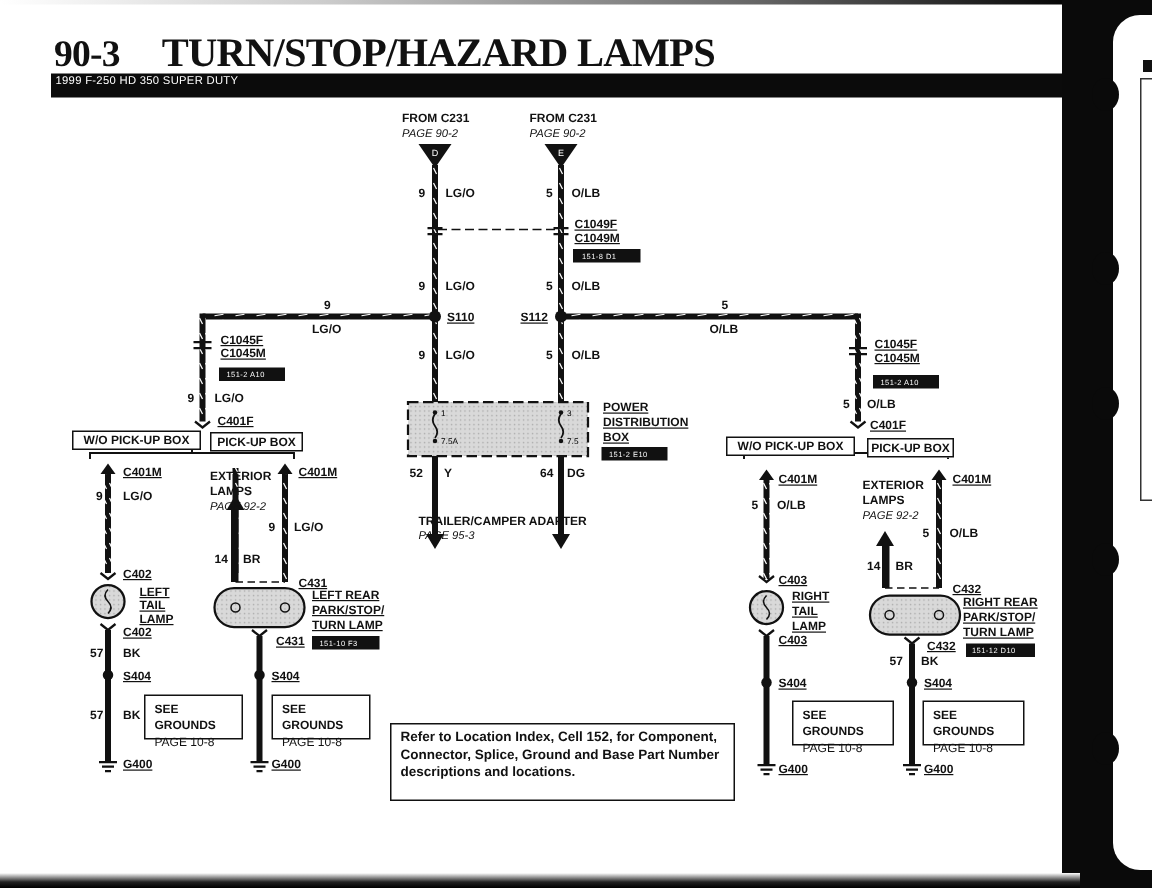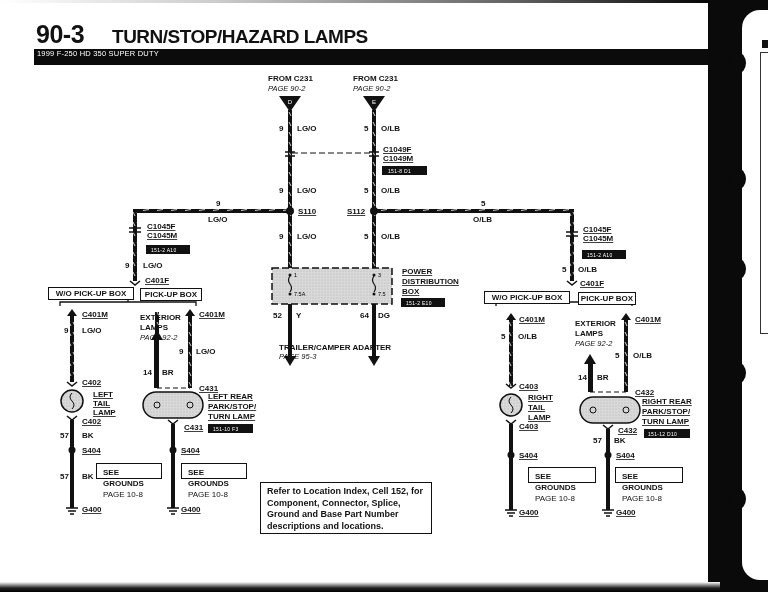--- a/index.html
+++ b/index.html
@@ -3,23 +3,23 @@
 <meta charset="utf-8">
 <style>
   html, body { margin: 0; padding: 0; }
   body {
     width: 768px; height: 592px; overflow: hidden; position: relative;
     background: #ffffff;
     font-family: "Liberation Sans", sans-serif;
     color: #111;
   }
   .page { position: absolute; left: 0; top: 0; width: 768px; height: 592px; }
-  .title-row { position: absolute; left: 36px; top: 20px; height: 30px; display: flex; align-items: baseline; }
+  .title-row { position: absolute; left: 36px; top: 20px; height: 30px; display: flex; align-items: baseline; font-family: Liberation Serif, serif; }
   .title-num { font-size: 25px; font-weight: bold; letter-spacing: -0.5px; }
-  .title-text { font-size: 19px; font-weight: bold; margin-left: 28px; letter-spacing: -0.5px; }
+  .title-text { font-size: 27px; font-weight: bold; margin-left: 28px; letter-spacing: -0.5px; }
   .subtitle-bar {
     position: absolute; left: 34px; top: 49px; width: 690px; height: 16px;
     background: #0b0b0b; color: #fff; font-size: 7.5px; line-height: 10px;
     padding-left: 3px; letter-spacing: 0.2px;
   }
   .binder {
     position: absolute; left: 708px; top: 0; width: 60px; height: 592px;
     background: #0a0a0a;
   }
   .binder-page {
@@ -32,26 +32,26 @@
   .bottom-edge { position: absolute; left: 0; top: 582px; width: 720px; height: 10px; background: linear-gradient(#fff, #222 60%, #000); }
   .top-edge { position: absolute; left: 0; top: 0; width: 720px; height: 3px; background: linear-gradient(90deg, #fff 0%, #ccc 30%, #666 70%, #000 100%); }
 
   svg.diagram { position: absolute; left: 0; top: 0; }
   .lbl { font-family: "Liberation Sans", sans-serif; font-weight: bold; font-size: 8px; fill: #111; }
   .lbl-i { font-family: "Liberation Sans", sans-serif; font-style: italic; font-size: 7.5px; fill: #111; }
   .lbl-u { text-decoration: underline; }
   .code-txt { font-family: "Liberation Sans", sans-serif; font-size: 5px; fill: #fff; letter-spacing: 0.3px; }
 
   .note-box {
-    position: absolute; left: 260px; top: 482px; width: 172px; height: 52px;
+    position: absolute; left: 260px; top: 482px; width: 230px; height: 52px;
     border: 1.5px solid #111; padding: 3px 6px; box-sizing: border-box;
     font-size: 9px; font-weight: bold; line-height: 11.5px; background: #fff;
   }
   .grounds-box {
-    position: absolute; height: 16px; border: 1.2px solid #111; background: #fff;
+    position: absolute; height: 30px; border: 1.2px solid #111; background: #fff;
     box-sizing: border-box; padding: 3px 6px; font-size: 8px; line-height: 11px;
   }
   .grounds-box .g1 { font-weight: bold; display: block; }
   .grounds-box .g2 { display: block; }
   .variant-box {
     position: absolute; height: 13px; border: 1.2px solid #111; background: #fff;
     box-sizing: border-box; font-size: 8px; font-weight: bold; line-height: 11px;
     text-align: center;
   }
 </style>

